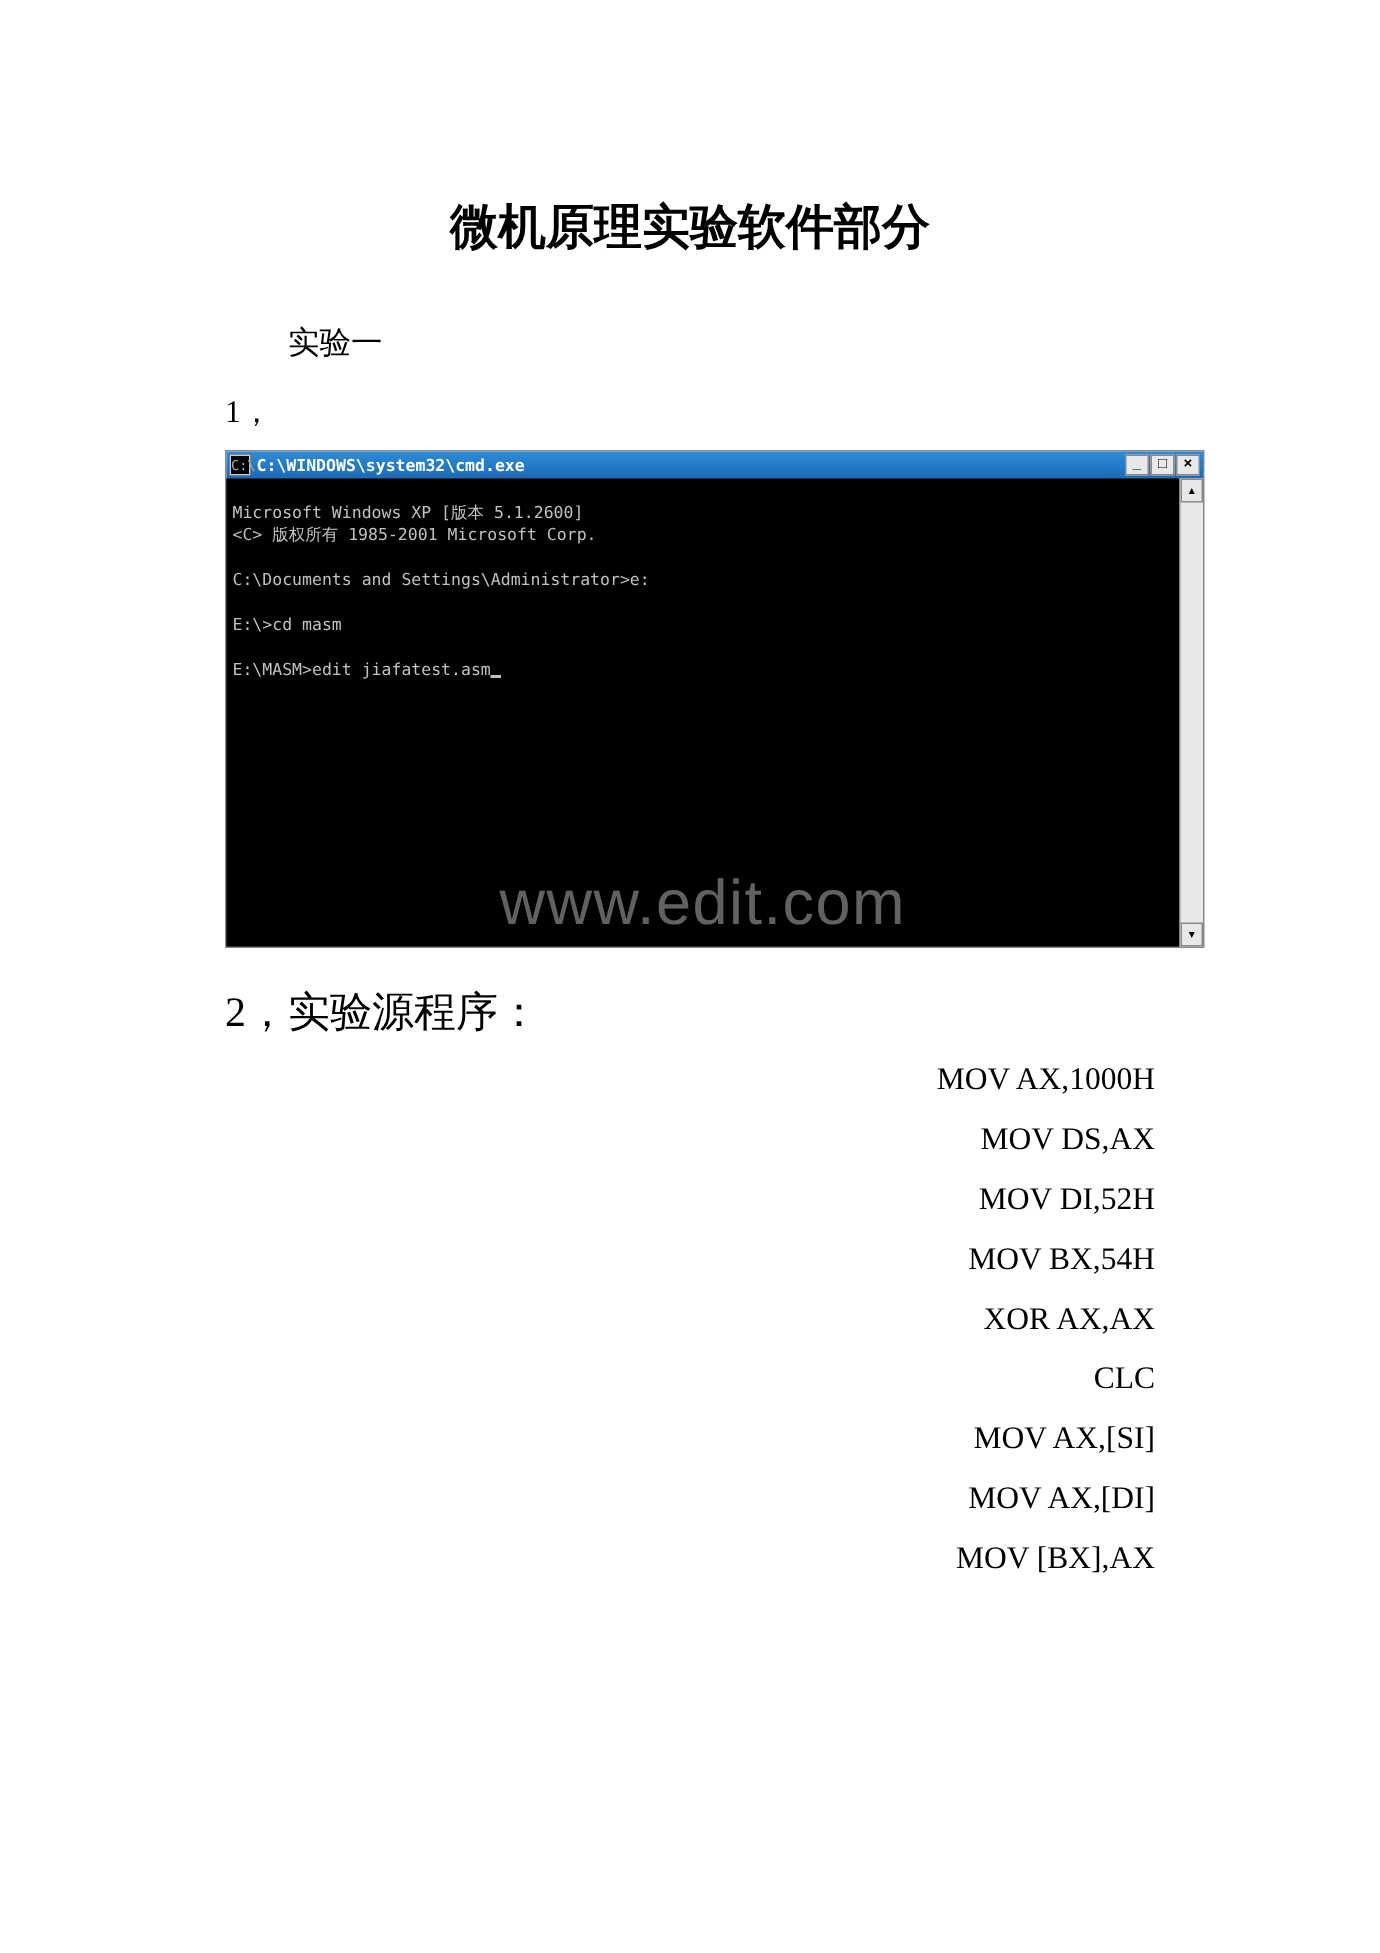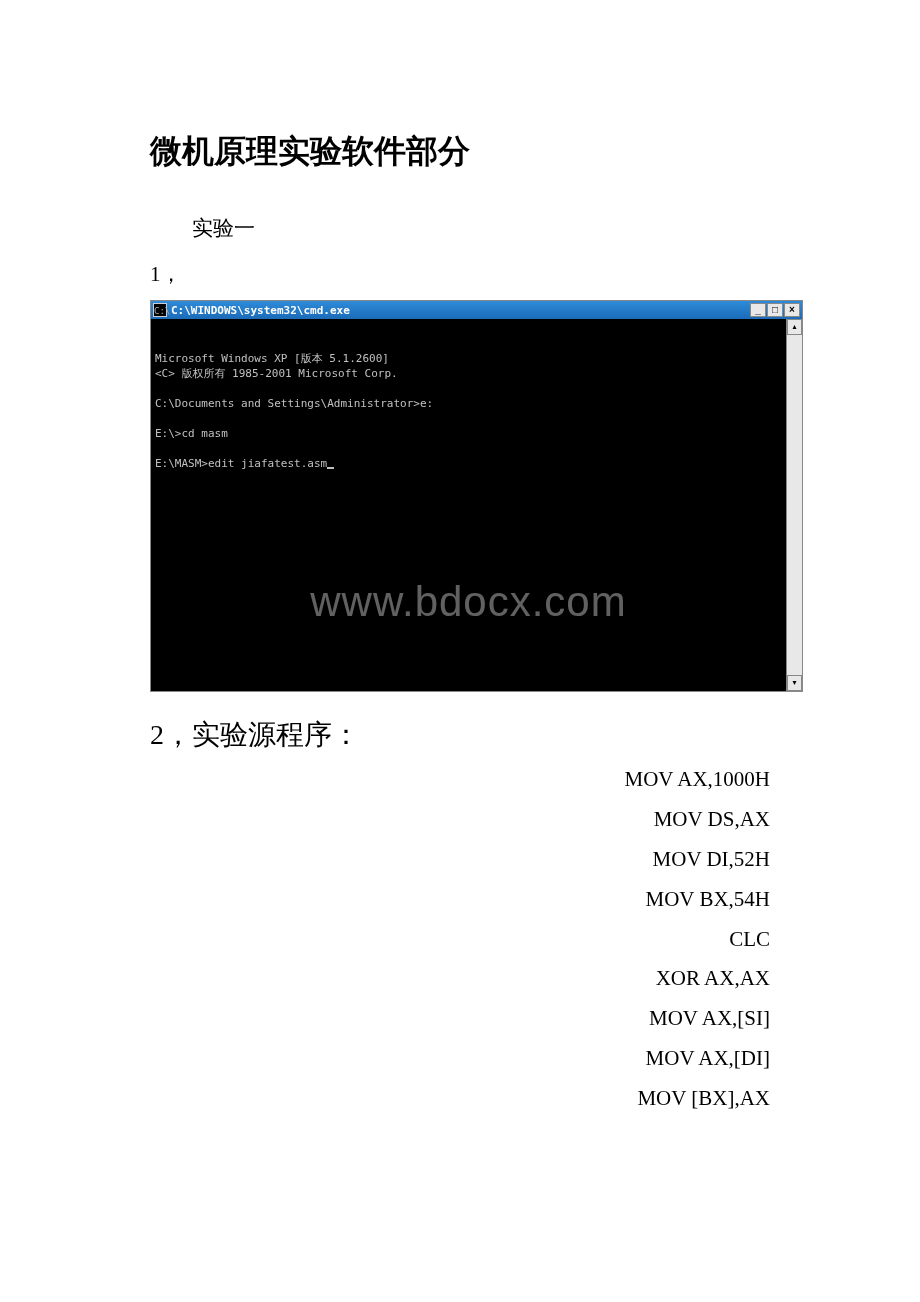--- a/index.html
+++ b/index.html
@@ -8,20 +8,21 @@
     width: 920px;
     margin: 0 auto;
     font-family: "SimSun", "Times New Roman", serif;
     color: #000;
     padding: 130px 150px 60px 150px;
     position: relative;
   }
   .title {
     font-size: 32px;
     font-weight: bold;
+    text-align: center;
     margin-bottom: 40px;
   }
   .sub1 {
     font-size: 21px;
     margin-bottom: 18px;
     margin-left: 42px;
   }
   .sub2 {
     font-size: 21px;
     margin-bottom: 12px;
@@ -76,22 +77,22 @@
     display: flex;
     background: #000;
   }
   .cmd-body {
     flex: 1;
     background: #000;
     color: #c0c0c0;
     font-family: "Lucida Console", monospace;
     font-size: 11px;
     line-height: 15px;
-    padding: 17px 4px;
-    height: 372px;
+    padding: 0 4px;
+    height: 312px;
     white-space: pre;
     position: relative;
   }
   .cursor {
     display: inline-block;
     width: 7px;
     height: 2px;
     background: #c0c0c0;
     vertical-align: -2px;
   }
@@ -155,35 +156,35 @@
   <div class="cmd-body-wrap">
     <div class="cmd-body">
 <span class="cmd-line">Microsoft Windows XP [版本 5.1.2600]</span>
 <span class="cmd-line">&lt;C&gt; 版权所有 1985-2001 Microsoft Corp.</span>
 <span class="cmd-line"></span>
 <span class="cmd-line">C:\Documents and Settings\Administrator&gt;e:</span>
 <span class="cmd-line"></span>
 <span class="cmd-line">E:\&gt;cd masm</span>
 <span class="cmd-line"></span>
 <span class="cmd-line"><span>E:\MASM&gt;edit jiafatest.asm</span><span class="cursor"></span></span>
-      <div class="watermark">www.bdocx.com</div>
+      <div class="watermark">www.edit.com</div>
     </div>
     <div class="cmd-scroll">
       <div class="scroll-btn">▴</div>
       <div class="scroll-track"></div>
       <div class="scroll-btn">▾</div>
     </div>
   </div>
 </div>
 
 <div class="label2">2，实验源程序：</div>
 
 <div>
   <div class="code-line">MOV AX,1000H</div>
   <div class="code-line">MOV DS,AX</div>
   <div class="code-line">MOV DI,52H</div>
   <div class="code-line">MOV BX,54H</div>
+  <div class="code-line">XOR AX,AX</div>
   <div class="code-line">CLC</div>
-  <div class="code-line">XOR AX,AX</div>
   <div class="code-line">MOV AX,[SI]</div>
   <div class="code-line">MOV AX,[DI]</div>
   <div class="code-line">MOV [BX],AX</div>
 </div>
 
 </body></html>

